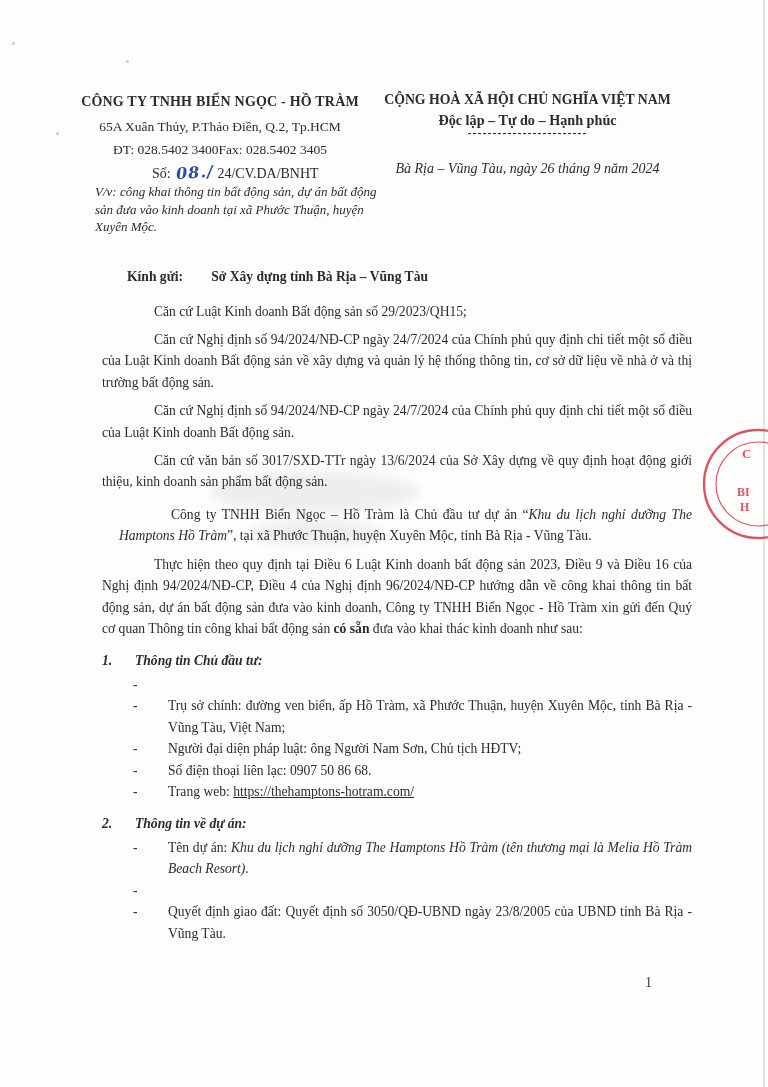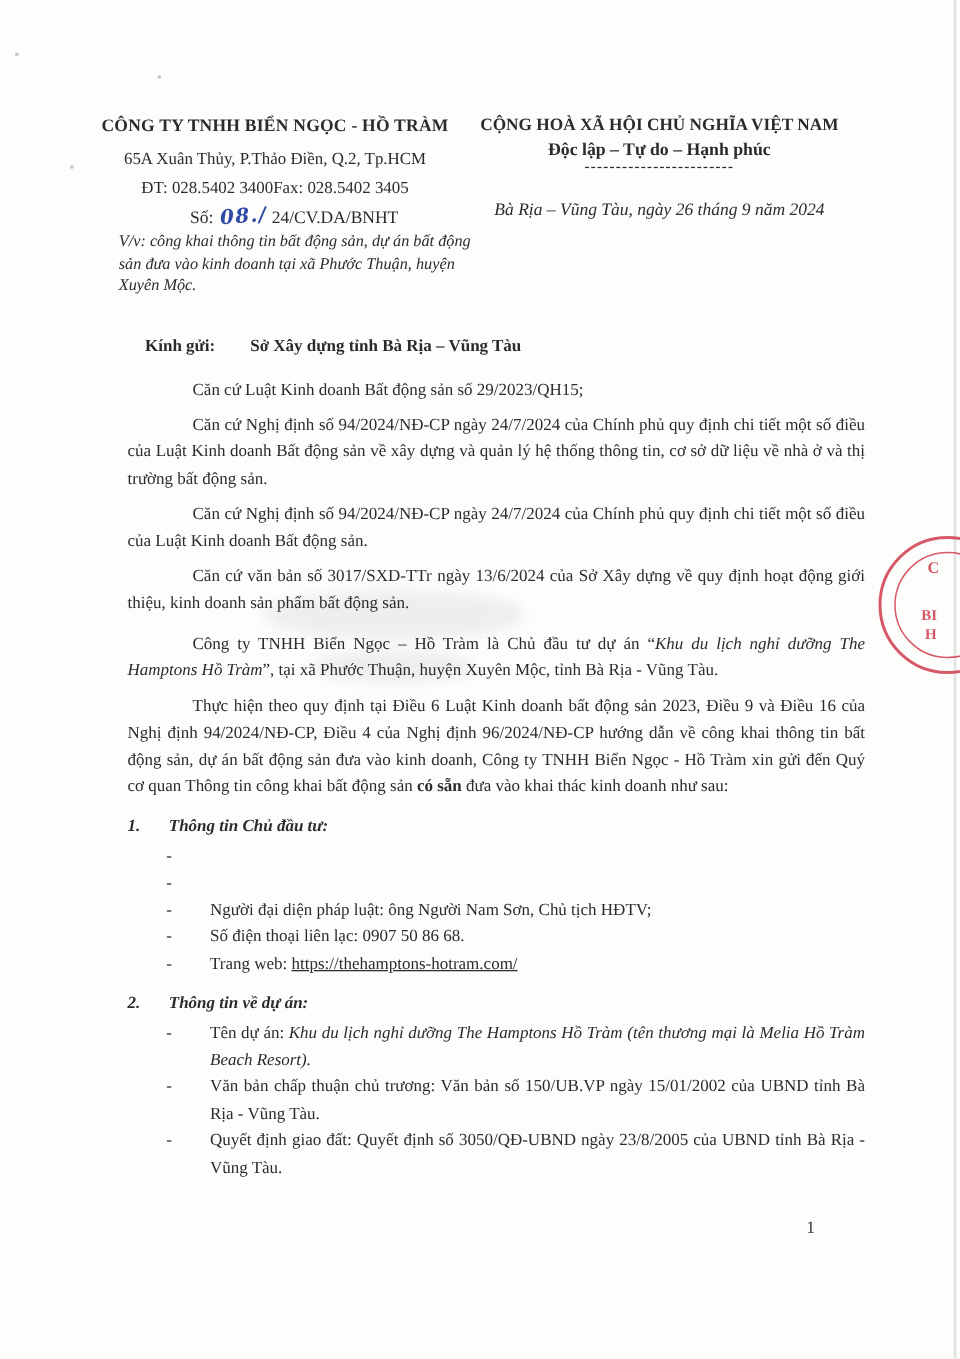--- a/index.html
+++ b/index.html
@@ -23,24 +23,24 @@
     padding-left:35px;line-height:17.6px;width:285px;box-sizing:content-box;}
   
   .h-right{position:absolute;left:375px;top:92px;width:305px;text-align:center;}
   .national{font-weight:bold;font-size:13.8px;font-family:Liberation Serif, serif;}
   .motto{font-weight:bold;font-size:14.2px;margin-top:4px;}
   .divider{font-size:12px;font-weight:bold;letter-spacing:1px;margin-top:-3px;}
   .dateline{font-style:italic;font-size:14px;margin-top:20px;}
   
   .body{position:absolute;left:102px;top:266px;width:590px;
     font-size:13.6px;line-height:21.6px;text-align:justify;}
-  .recipient{margin-left:14px;margin-bottom:13px;font-weight:bold;text-align:left;}
+  .recipient{margin-left:25px;margin-bottom:13px;font-weight:bold;text-align:left;}
   .recipient .name{margin-left:28px;}
   p.doc{margin:0 0 6.5px 0;text-indent:52px;}
-  p.sp{margin-top:11px;}
+  p.sp{margin-top:11px;margin-left:17px;}
   .i{font-style:italic;}
   .b{font-weight:bold;}
   .link{text-decoration:underline;}
   .sec-head{display:flex;font-weight:bold;font-style:italic;margin:10px 0 2px 0;text-align:left;}
   .sec-num{width:33px;flex:none;}
   .item{display:flex;}
   .item .mk{width:66px;flex:none;padding-left:31px;box-sizing:border-box;}
   .item .itx{flex:1;}
   
   .page-num{position:absolute;left:645px;top:975px;font-size:14px;color:#3a3a3a;}
@@ -104,20 +104,21 @@
 
     <div class="sec-head">
       <span class="sec-num">1.</span>
       <span>Thông tin Chủ đầu tư:</span>
     </div>
     <div class="item">
       <span class="mk">-</span>
     </div>
     <div class="item">
       <span class="mk">-</span>
+      <span class="itx"><span>Trụ sở chính: đường ven biển, ấp Hồ Tràm, xã Phước Thuận, huyện Xuyên Mộc, tỉnh Bà Rịa - Vũng Tàu, Việt Nam;</span></span>
     </div>
     <div class="item">
       <span class="mk">-</span>
       <span class="itx"><span>Người đại diện pháp luật: ông Người Nam Sơn, Chủ tịch HĐTV;</span></span>
     </div>
     <div class="item">
       <span class="mk">-</span>
       <span class="itx"><span>Số điện thoại liên lạc: 0907 50 86 68.</span></span>
     </div>
     <div class="item">
@@ -128,21 +129,20 @@
     <div class="sec-head">
       <span class="sec-num">2.</span>
       <span>Thông tin về dự án:</span>
     </div>
     <div class="item">
       <span class="mk">-</span>
       <span class="itx"><span>Tên dự án: </span><span class="i">Khu du lịch nghỉ dưỡng The Hamptons Hồ Tràm (tên thương mại là Melia Hồ Tràm Beach Resort).</span></span>
     </div>
     <div class="item">
       <span class="mk">-</span>
-      <span class="itx"><span>Văn bản chấp thuận chủ trương: Văn bản số 150/UB.VP ngày 15/01/2002 của UBND tỉnh Bà Rịa - Vũng Tàu.</span></span>
     </div>
     <div class="item">
       <span class="mk">-</span>
       <span class="itx"><span>Quyết định giao đất: Quyết định số 3050/QĐ-UBND ngày 23/8/2005 của UBND tỉnh Bà Rịa - Vũng Tàu.</span></span>
     </div>
   </div>
 
   <svg class="stamp" width="82" height="125" viewBox="0 0 82 125">
     <defs>
       <path id="arcText" d="M 72 106 A 47 47 0 1 1 71.95 106"></path>

